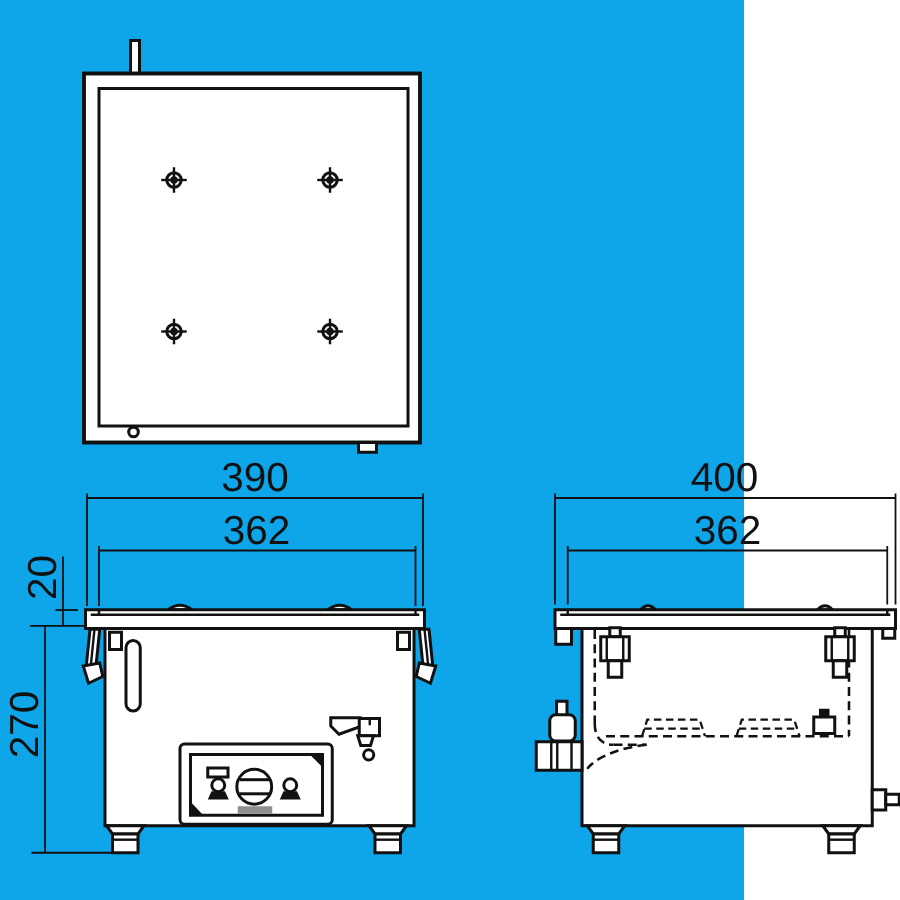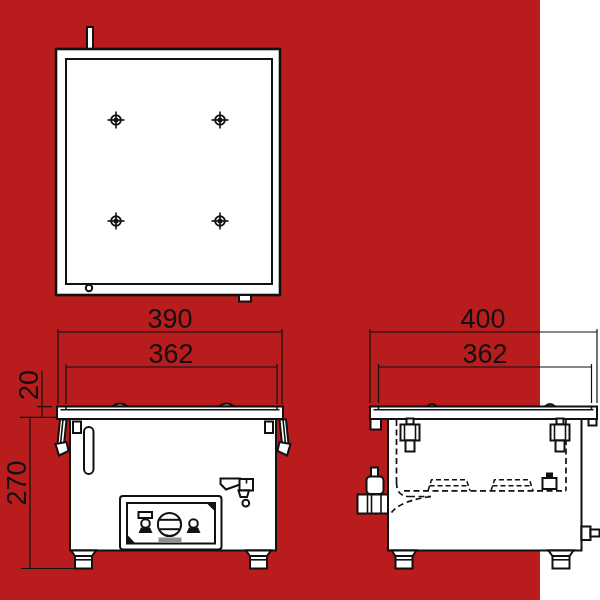--- a/index.html
+++ b/index.html
@@ -1,16 +1,16 @@
 <!DOCTYPE html>
 <html><head>
 <meta charset="utf-8">
 <style>
   html,body{margin:0;padding:0;background:#fff;}
-  .stage{width:540px;height:600px;position:relative;background:#b91c1c;font-family:"Liberation Sans",sans-serif;}
+  .stage{width:496px;height:600px;position:relative;background:#0ea5e9;font-family:"Liberation Sans",sans-serif;}
   .o2{fill:#fff;stroke:#111;stroke-width:2;}
   .o25{fill:#fff;stroke:#111;stroke-width:2.6;}
   .ln{stroke:#111;stroke-width:2;fill:none;}
   .ln16{stroke:#111;stroke-width:1.6;fill:none;}
   .thin{stroke:#111;stroke-width:1.2;fill:none;}
   .dash{stroke:#111;stroke-width:1.7;fill:none;stroke-dasharray:6 3.5;}
   .dash2{stroke:#111;stroke-width:1.5;fill:none;stroke-dasharray:5 3;}
   .fillb{fill:#111;stroke:none;}
   .gray{fill:#8f8f8f;stroke:none;}
   .dim-text{font-family:"Liberation Sans",sans-serif;font-size:27px;fill:#111;}

